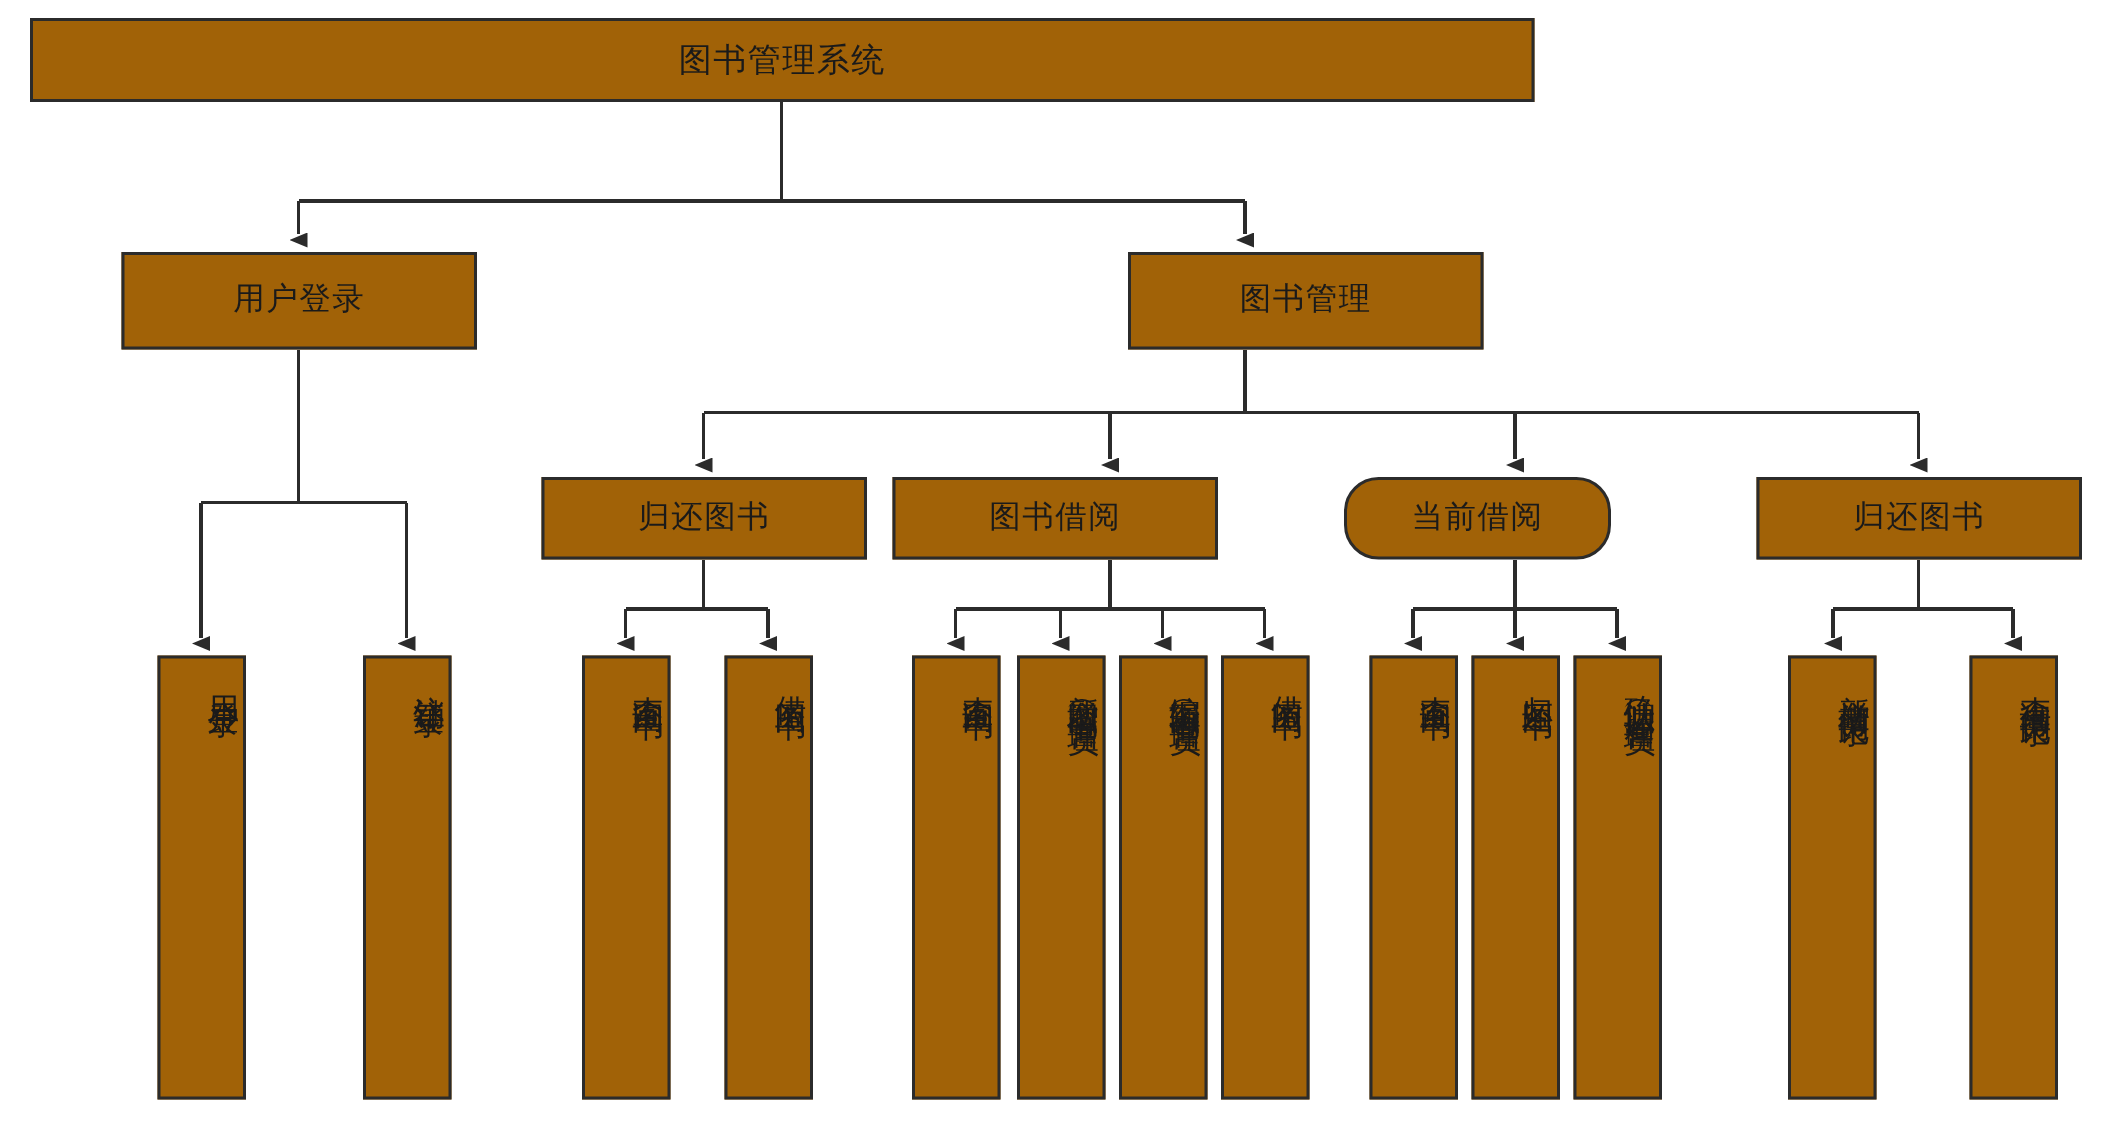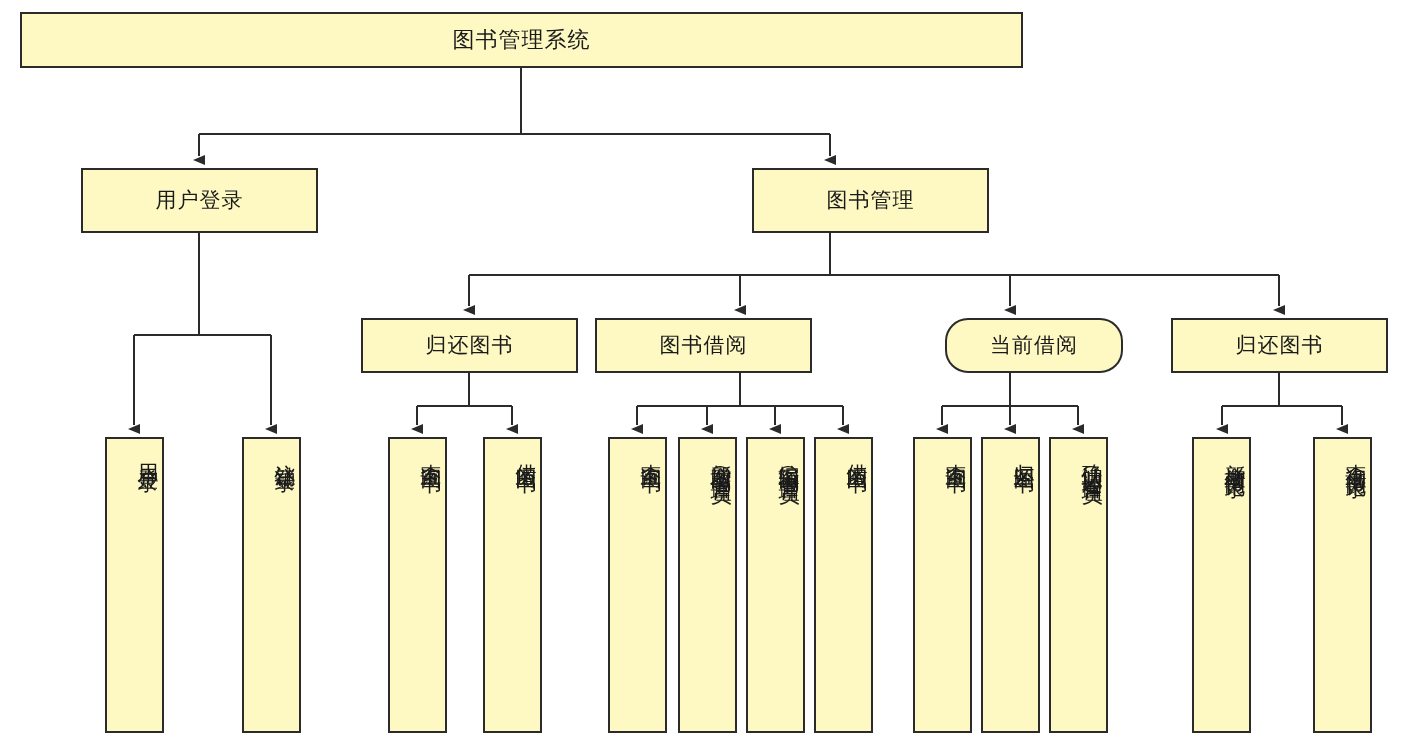--- a/index.html
+++ b/index.html
@@ -22,21 +22,21 @@
     position: absolute;
     left: 0;
     top: 0;
     width: 1405px;
     height: 747px;
     pointer-events: none;
   }
   .node {
     position: absolute;
     box-sizing: border-box;
-    background: #fef9c3;
+    background: #a16207;
     border: 2px solid #2b2b2b;
     display: flex;
     align-items: center;
     justify-content: center;
     color: #1a1a1a;
     line-height: 1.18;
     text-align: center;
   }
   .node.horiz {
     font-size: 21px;
@@ -134,21 +134,21 @@
   <div class="node horiz" style="left:711px; top:168px; width:237px; height:65px;margin-left:41px;">
     <span>图书管理</span>
   </div>
 
   <div class="node horiz" style="left:361px; top:318px; width:217px; height:55px;">
     <span>归还图书</span>
   </div>
   <div class="node horiz" style="left:595px; top:318px; width:217px; height:55px;">
     <span>图书借阅</span>
   </div>
-  <div class="node horiz" style="left:945px; top:318px; width:178px; height:55px;border-radius:23px;">
+  <div class="node horiz" style="left:896px; top:318px; width:178px; height:55px;border-radius:23px;">
     <span>当前借阅</span>
   </div>
   <div class="node horiz" style="left:1171px; top:318px; width:217px; height:55px;">
     <span>归还图书</span>
   </div>
 
   <div class="node vert" style="left:105px; top:437px; width:59px; height:296px;">
     <span>用户登录</span>
   </div>
   <div class="node vert" style="left:242px; top:437px; width:59px; height:296px;">

